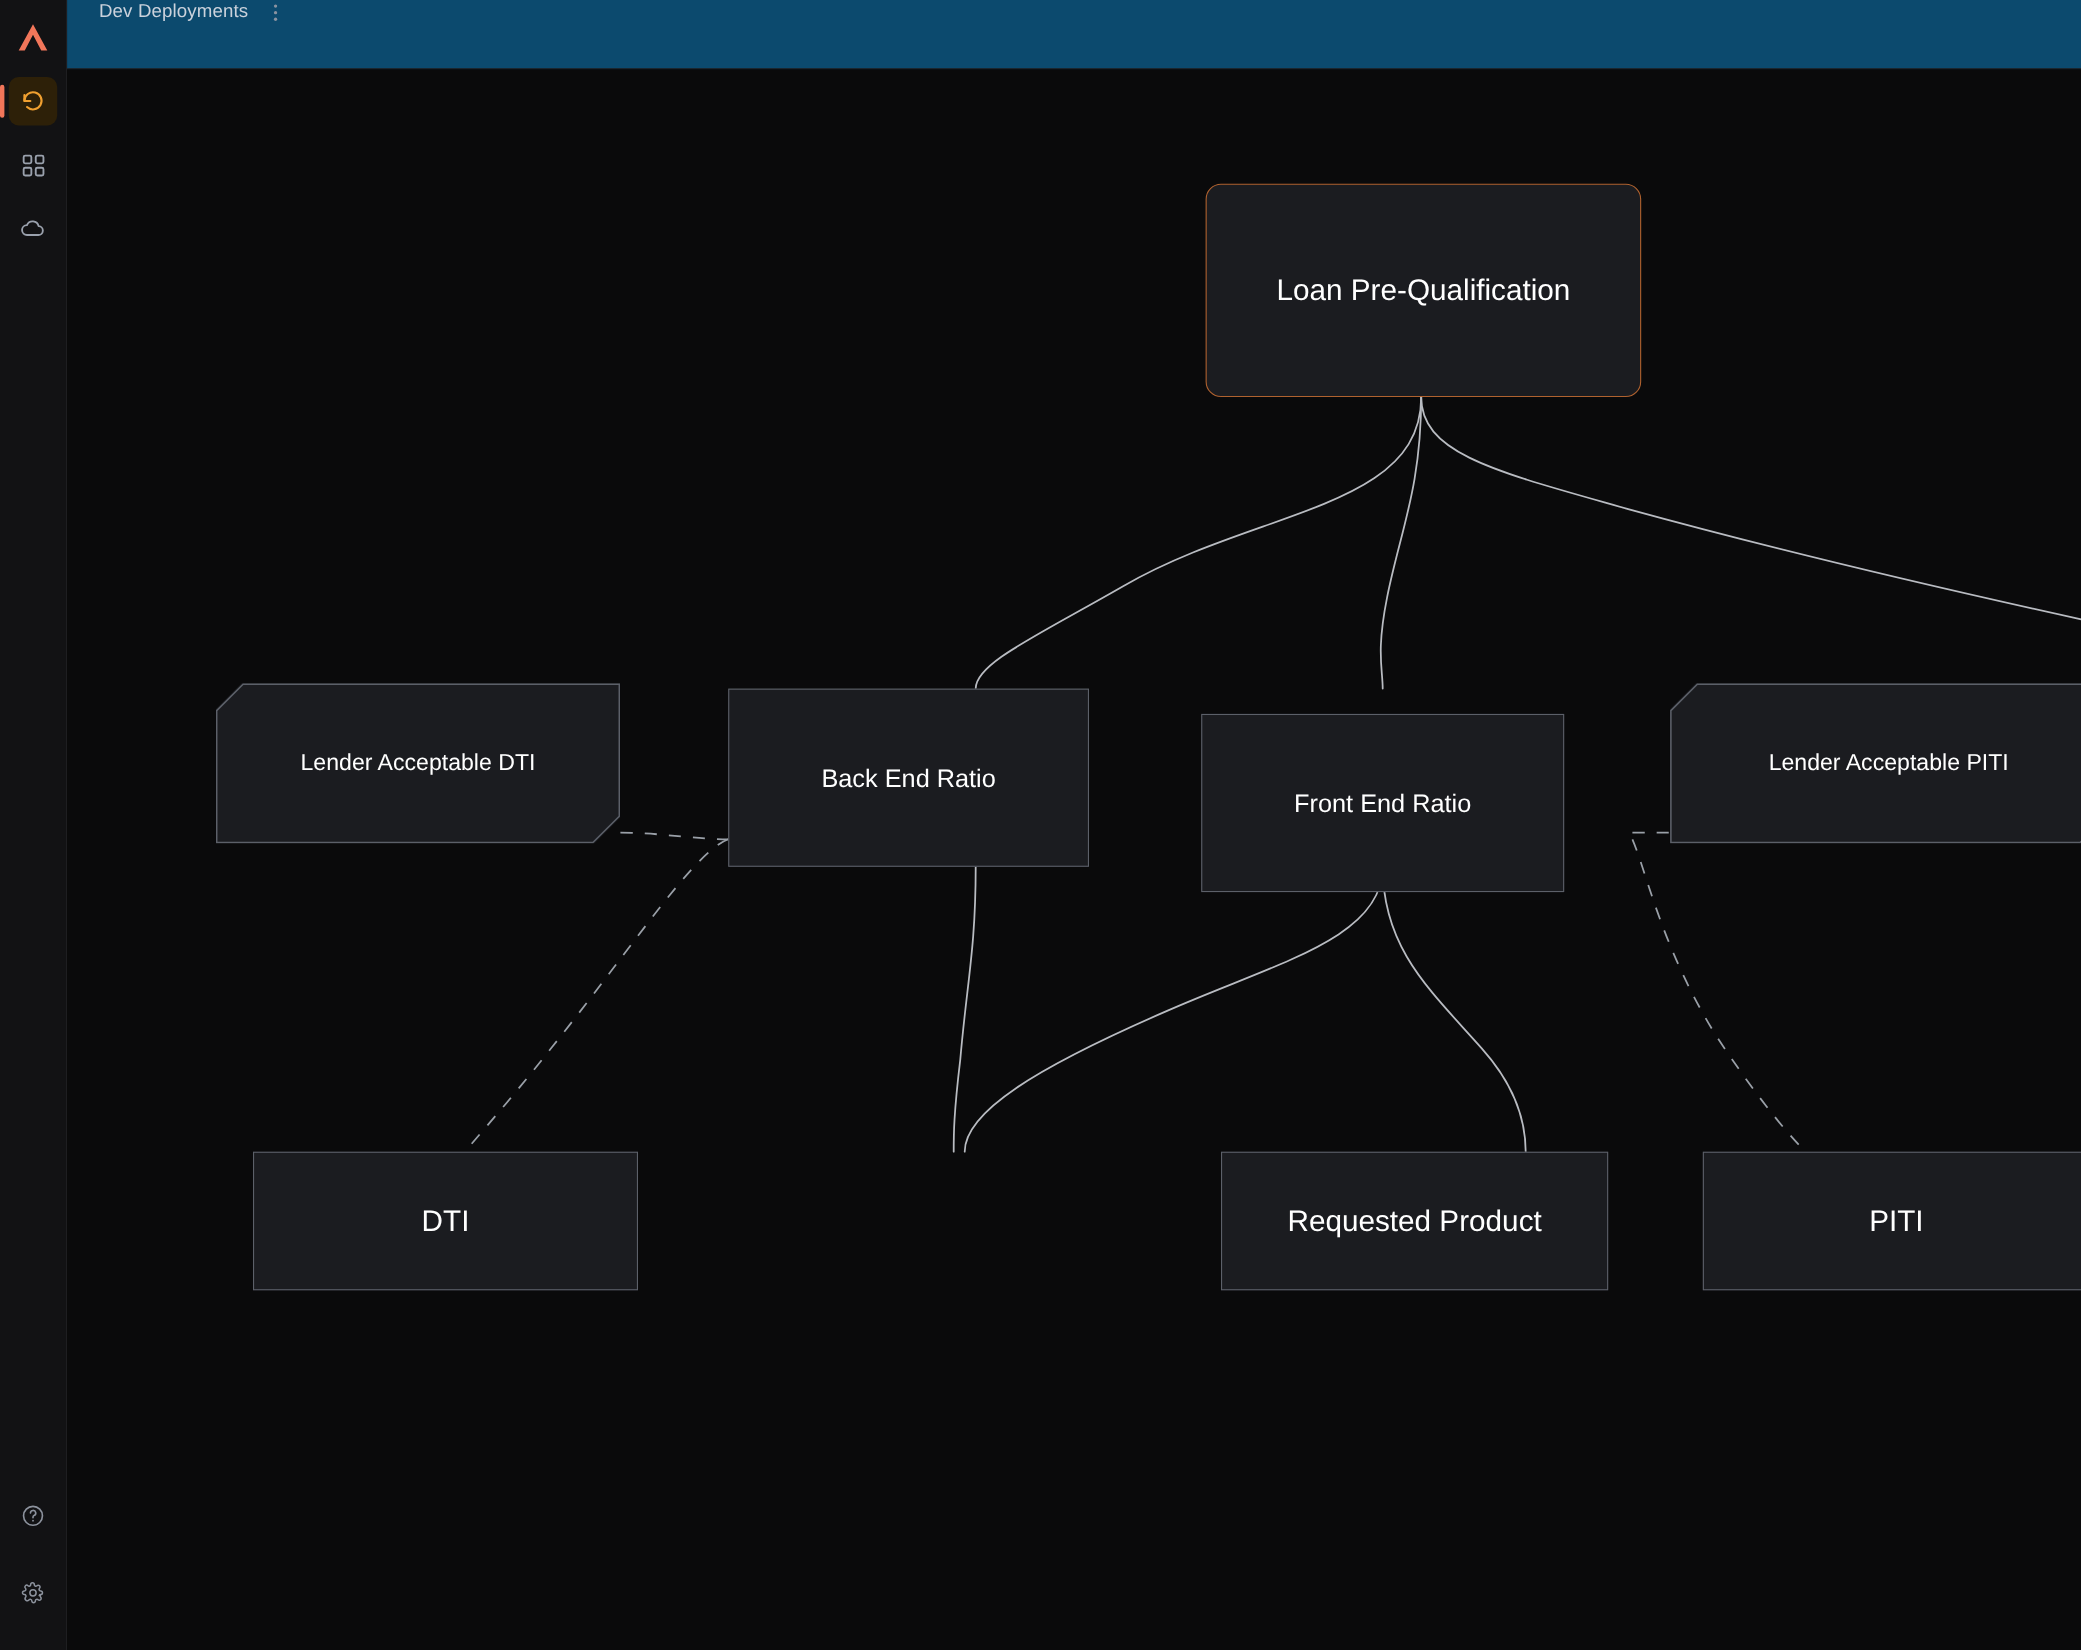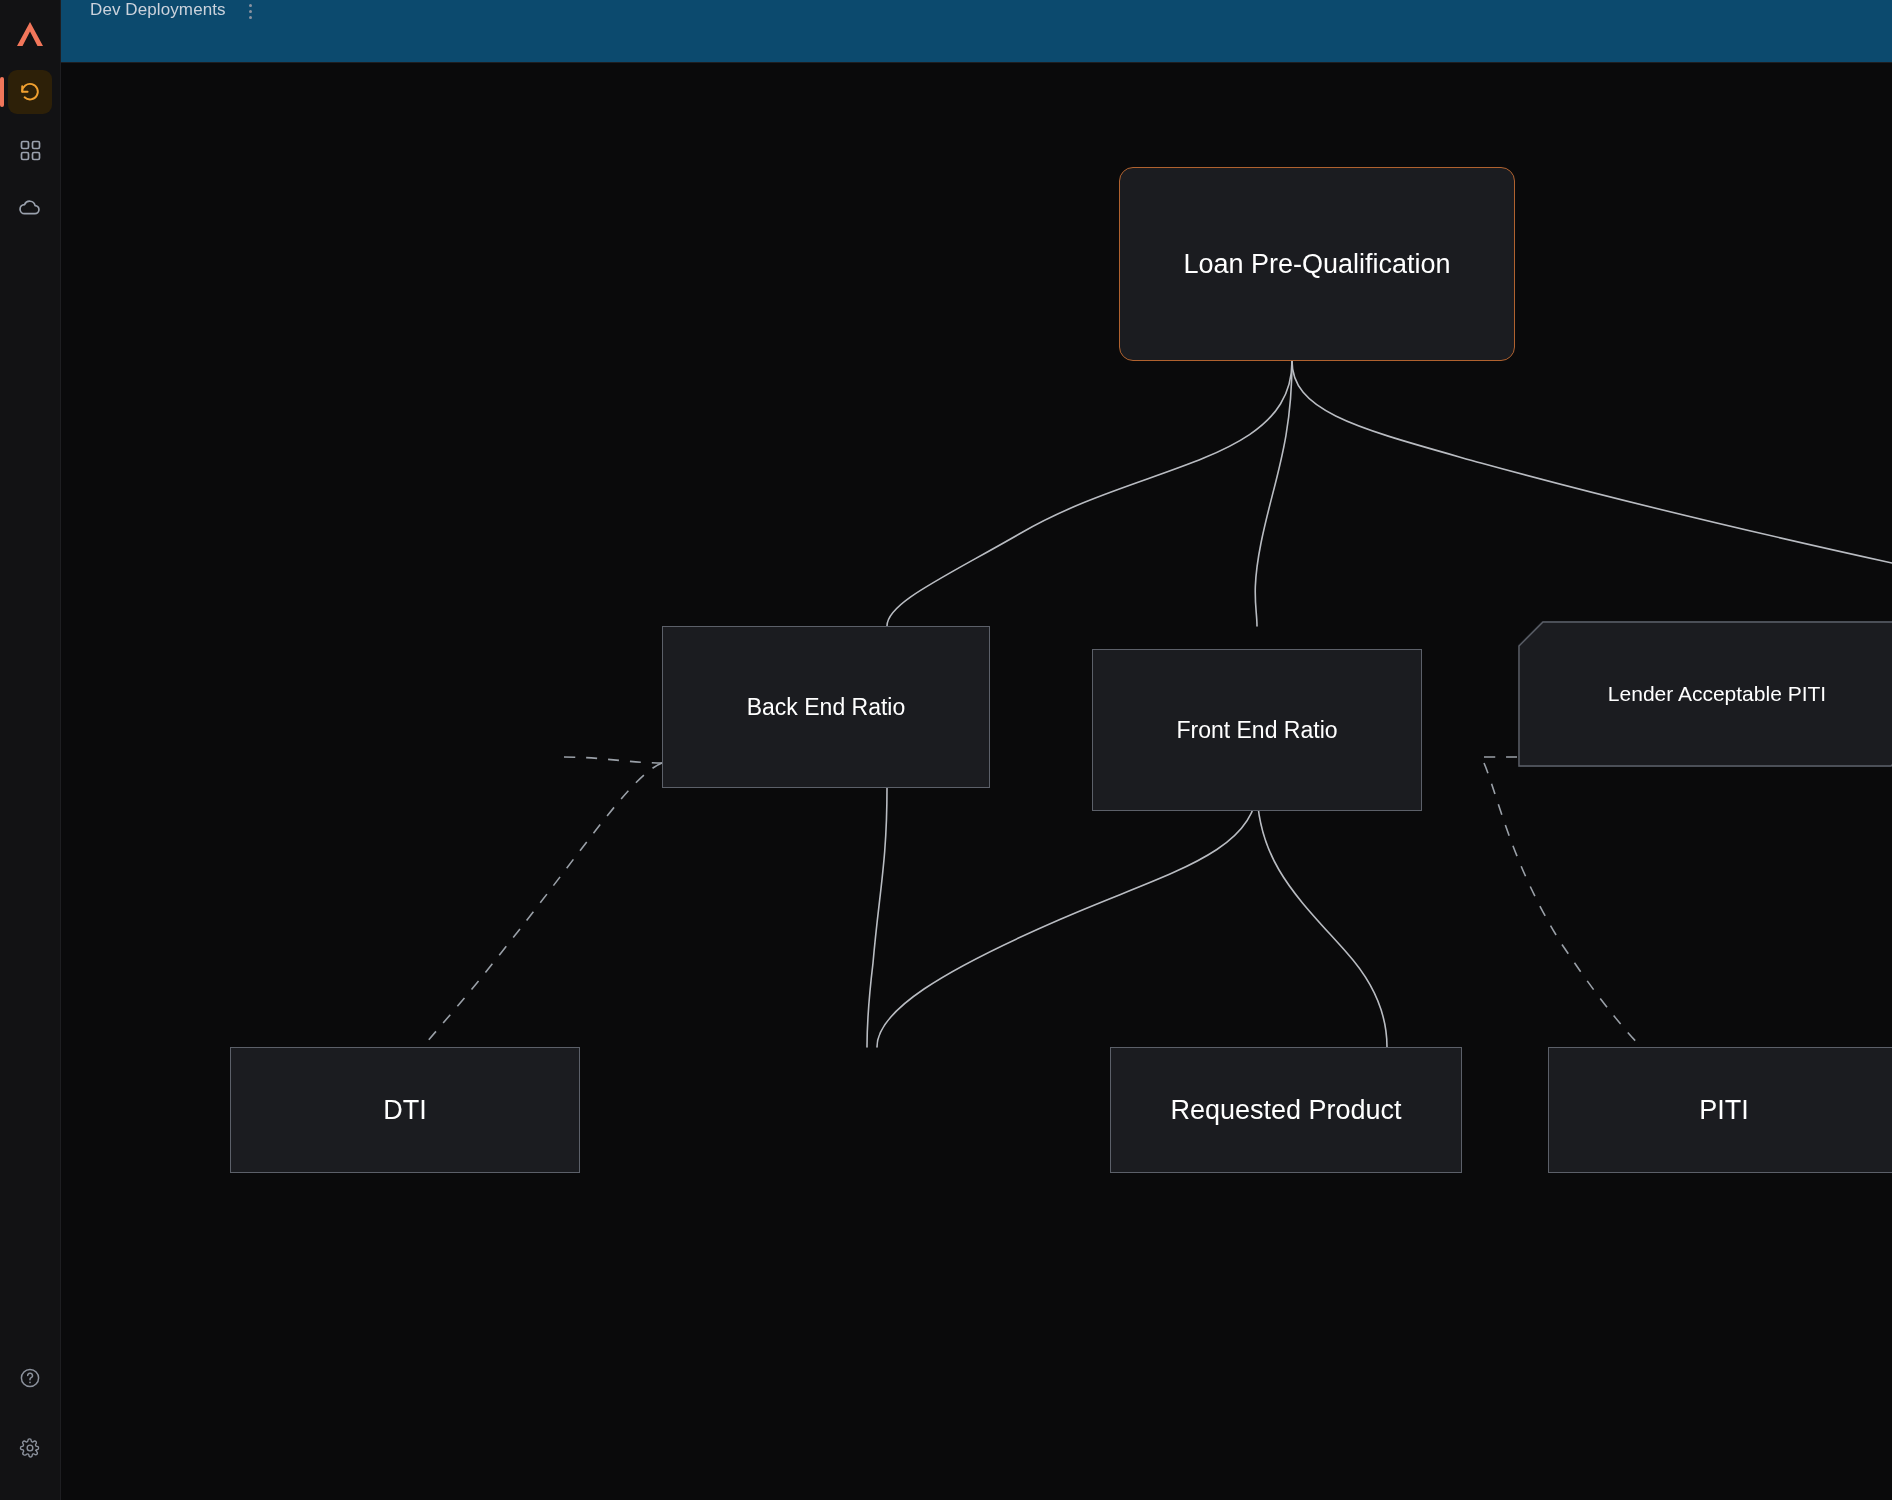--- a/index.html
+++ b/index.html
@@ -65,21 +65,20 @@
     color: #ffffff;
     text-align: center;
     line-height: 1.26;
     z-index: 3;
   }
   .node.root {
     background: #1b1c20;
     border: 1.5px solid #b0622f;
     border-radius: 14px;
     font-size: 27px;
-    margin-left: 23px;
   }
   .node.rect { font-size: 23px; }
   .node.bottom { font-size: 27px; }
   .node.tag {
     font-size: 21px;
     background: #1b1c20;
     border: none;
     clip-path: polygon(0 24px, 24px 0, 100% 0, 100% calc(100% - 24px), calc(100% - 24px) 100%, 0 100%);
   }
   .node.tag .tag-border {
@@ -186,20 +185,26 @@
         <path d="M1423,694 C1450,694 1470,694 1497,694"></path>
 
         <path d="M1423,700 C1436,730 1450,800 1500,880 C1550,955 1590,1000 1614,1010"></path>
       </g>
     </svg>
 
     <div class="node root" style="left:1035px; top:104px; width:396px; height:194px;">
       <span>Loan Pre-Qualification</span>
     </div>
 
+    <div class="node tag" style="left:135px; top:558px; width:368px; height:146px;">
+      <svg class="tag-border" viewBox="0 0 368 146" preserveAspectRatio="none">
+        <path d="M1,25 L25,1 L367,1 L367,121 L343,145 L1,145 Z" fill="none" stroke="#5c6069" stroke-width="1.4" vector-effect="non-scaling-stroke"></path>
+      </svg>
+      <span class="tag-label">Lender Acceptable DTI</span>
+    </div>
 
     <div class="node rect" style="left:601px; top:563px; width:328px; height:162px;align-items:center;">
       <span>Back End Ratio</span>
     </div>
 
     <div class="node rect" style="left:1031px; top:563px; width:330px; height:162px;margin-top:23px;">
       <span>Front End Ratio</span>
     </div>
 
     <div class="node tag" style="left:1457px; top:558px; width:398px; height:146px;">

